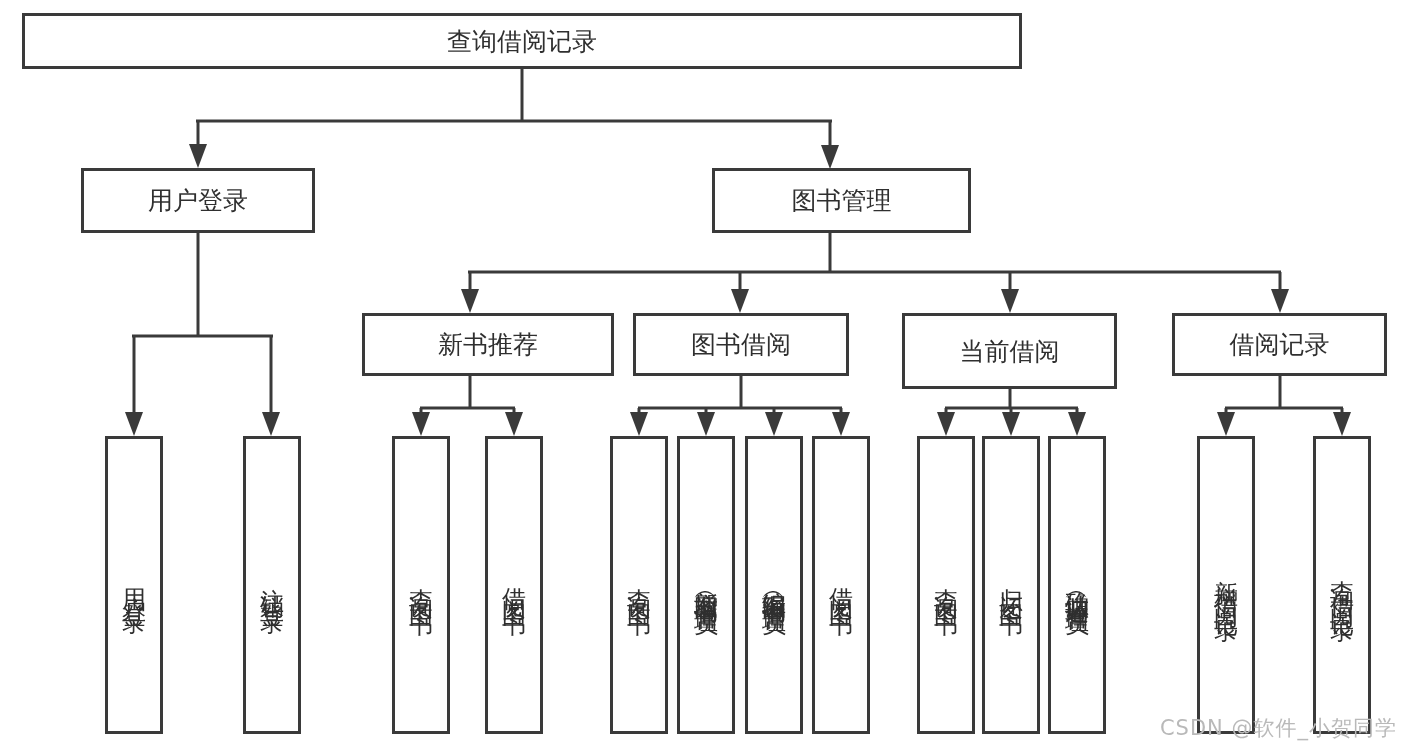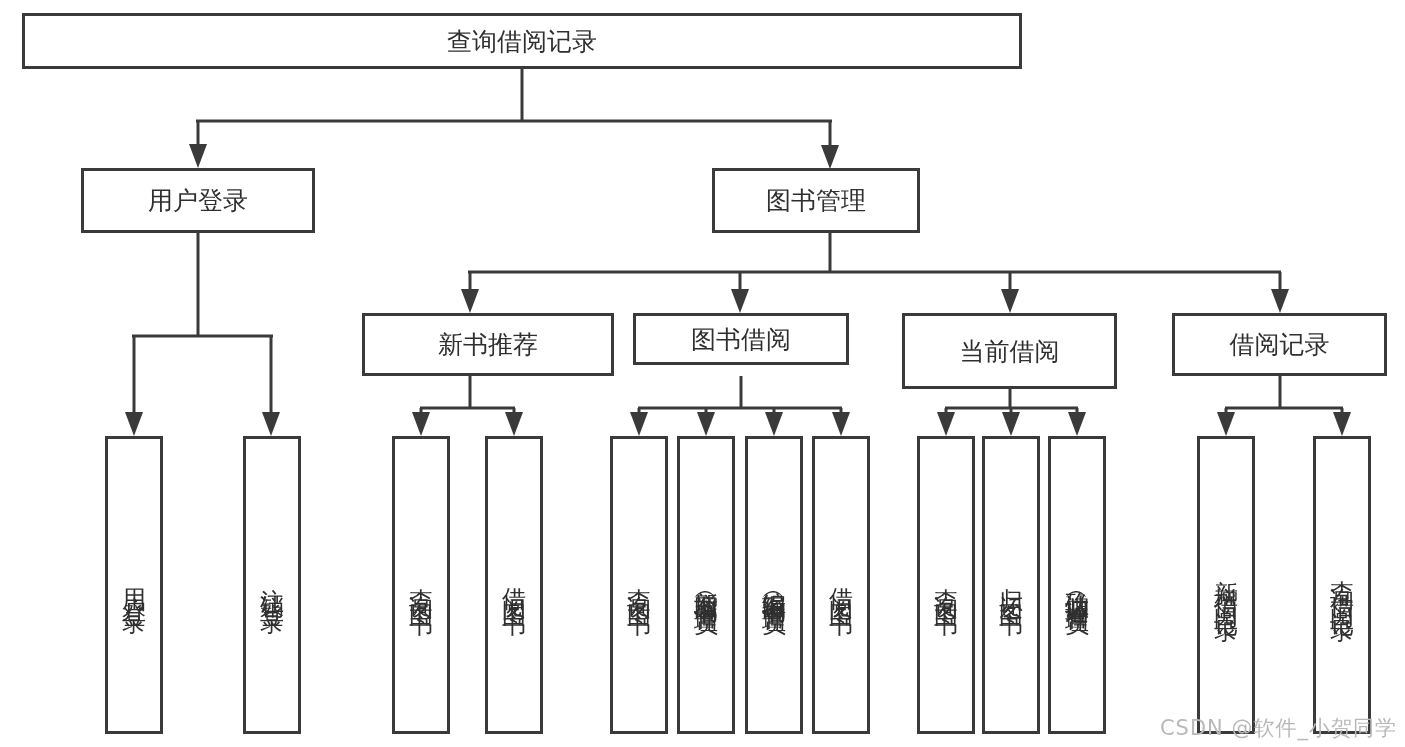--- a/index.html
+++ b/index.html
@@ -93,28 +93,28 @@
       <polygon points="1333,412 1351,412 1342,436"></polygon>
   </svg>
 
   <div class="box root-box" style="left:22px; top:13px; width:1000px; height:56px;">
     <span>查询借阅记录</span>
   </div>
 
   <div class="box" style="left:81px; top:168px; width:234px; height:65px;">
     <span>用户登录</span>
   </div>
-  <div class="box" style="left:712px; top:168px; width:208px; height:65px;">
+  <div class="box" style="left:712px; top:168px; width:259px; height:65px;">
     <span>图书管理</span>
   </div>
 
   <div class="box" style="left:362px; top:313px; width:252px; height:63px;">
     <span>新书推荐</span>
   </div>
-  <div class="box" style="left:633px; top:313px; width:216px; height:52px;">
+  <div class="box" style="left:633px; top:313px; width:216px; height:63px;">
     <span>图书借阅</span>
   </div>
   <div class="box" style="left:902px; top:313px; width:215px; height:76px;">
     <span>当前借阅</span>
   </div>
   <div class="box" style="left:1172px; top:313px; width:215px; height:63px;">
     <span>借阅记录</span>
   </div>
 
   <div class="box leaf" style="left:105px; top:436px; width:58px; height:298px;">

